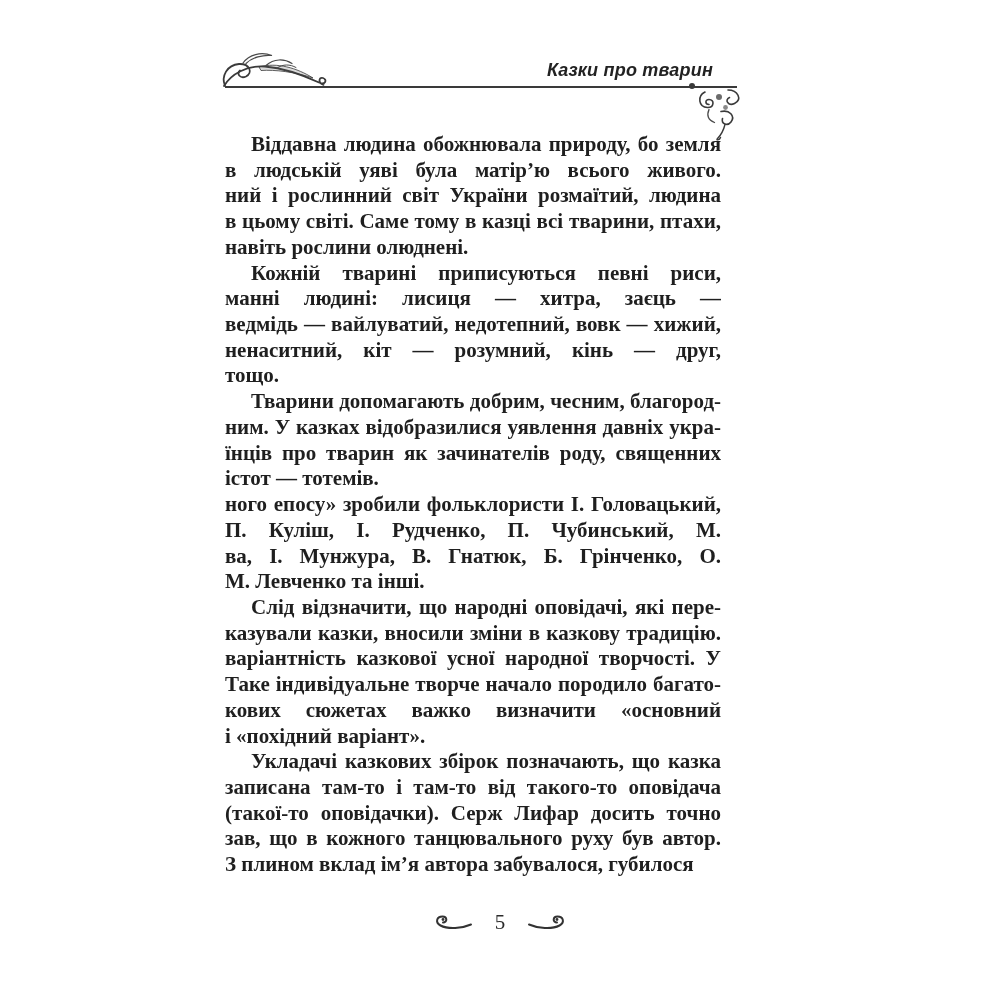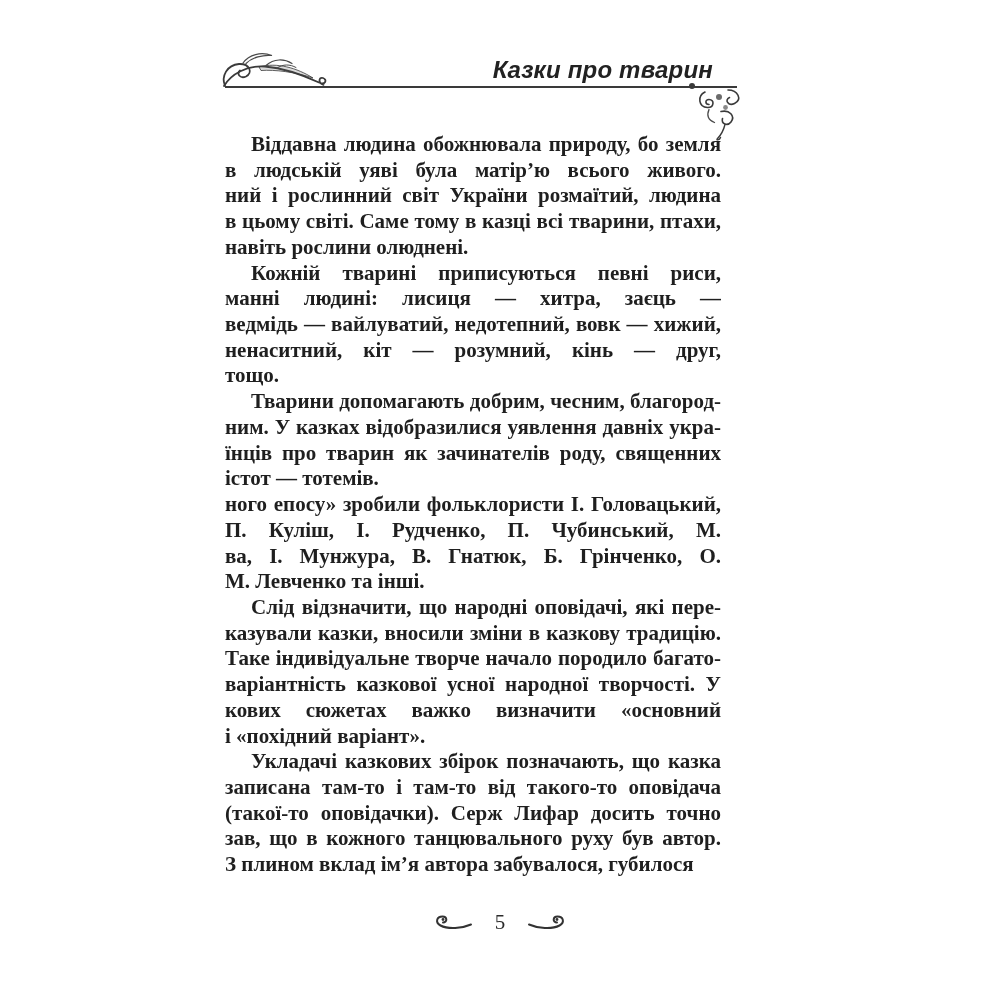--- a/index.html
+++ b/index.html
@@ -16,21 +16,21 @@
   
   .running-title {
     position: absolute;
     left: 225px;
     top: 57px;
     width: 488px;
     text-align: right;
     font-family: "Liberation Sans", sans-serif;
     font-style: italic;
     font-weight: bold;
-    font-size: 24px;
+    font-size: 18px;
     line-height: 26px;
     color: #222222;
     letter-spacing: 0.2px;
   }
   .header-rule {
     position: absolute;
     left: 225px;
     top: 86px;
     width: 512px;
     height: 2px;
@@ -128,22 +128,22 @@
       <div class="line first">Тварини допомагають добрим, чесним, благород-</div>
       <div class="line">ним. У казках відобразилися уявлення давніх укра-</div>
       <div class="line">їнців про тварин як зачинателів роду, священних</div>
       <div class="line last">істот — тотемів.</div>
       <div class="line">ного епосу» зробили фольклористи І. Головацький,</div>
       <div class="line">П. Куліш, І. Рудченко, П. Чубинський, М. Драгомано-</div>
       <div class="line">ва, І. Мунжура, В. Гнатюк, Б. Грінченко, О. Кольберг,</div>
       <div class="line last">М. Левченко та інші.</div>
       <div class="line first">Слід відзначити, що народні оповідачі, які пере-</div>
       <div class="line">казували казки, вносили зміни в казкову традицію.</div>
+      <div class="line">варіантність казкової усної народної творчості. У каз-</div>
       <div class="line">Таке індивідуальне творче начало породило багато-</div>
-      <div class="line">варіантність казкової усної народної творчості. У каз-</div>
       <div class="line">кових сюжетах важко визначити «основний варіант»</div>
       <div class="line last">і «похідний варіант».</div>
       <div class="line first">Укладачі казкових збірок позначають, що казка</div>
       <div class="line">записана там-то і там-то від такого-то оповідача</div>
       <div class="line">(такої-то оповідачки). Серж Лифар досить точно вка-</div>
       <div class="line">зав, що в кожного танцювального руху був автор.</div>
       <div class="line last">З плином вклад ім’я автора забувалося, губилося</div>
     </div>
 
   <div class="footer">

